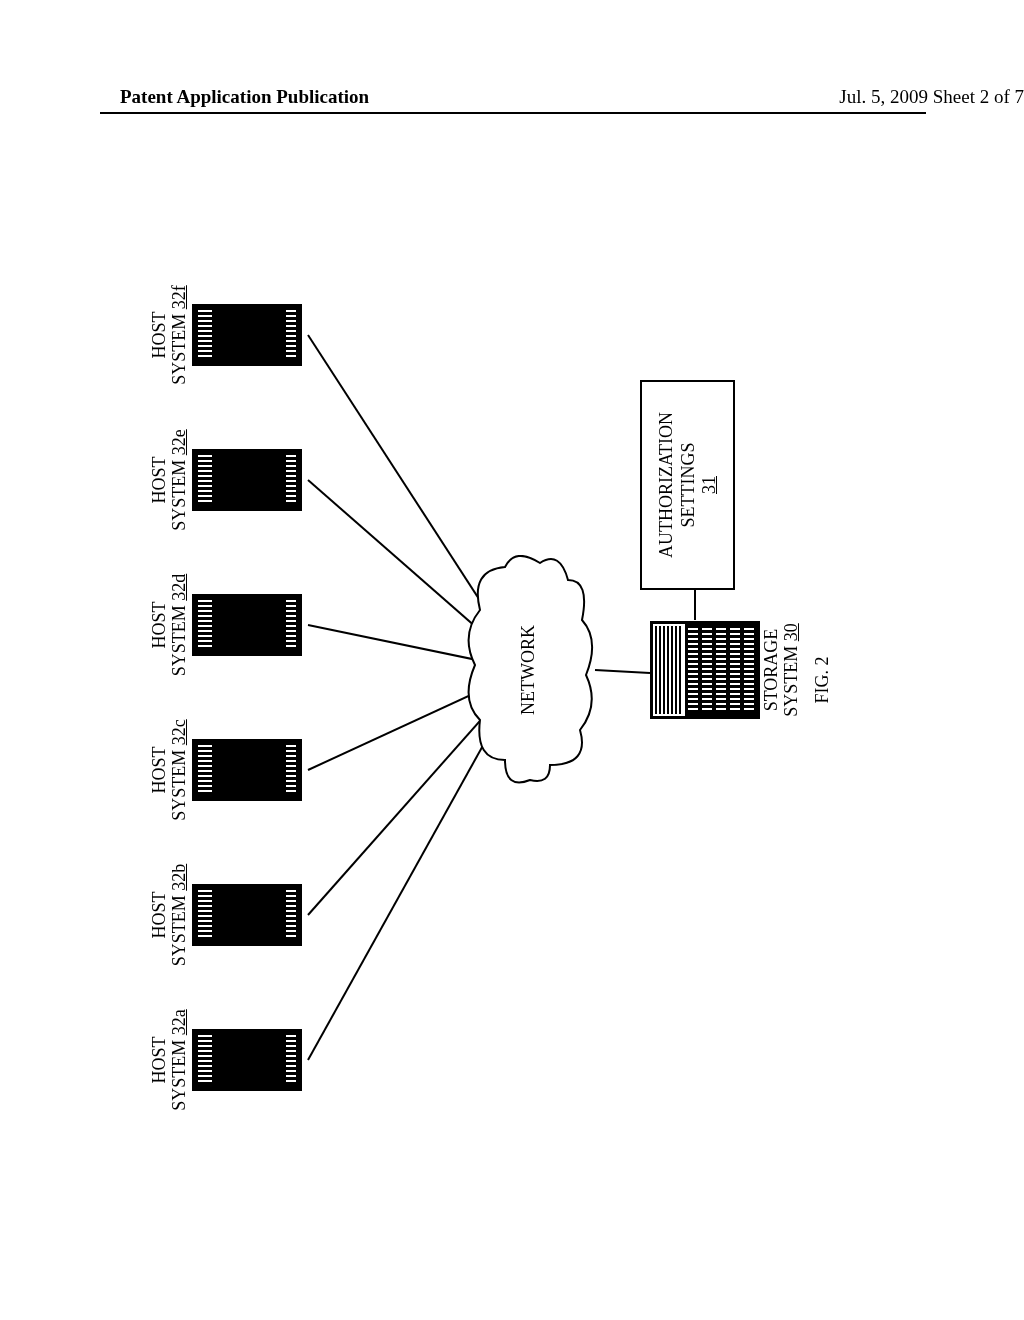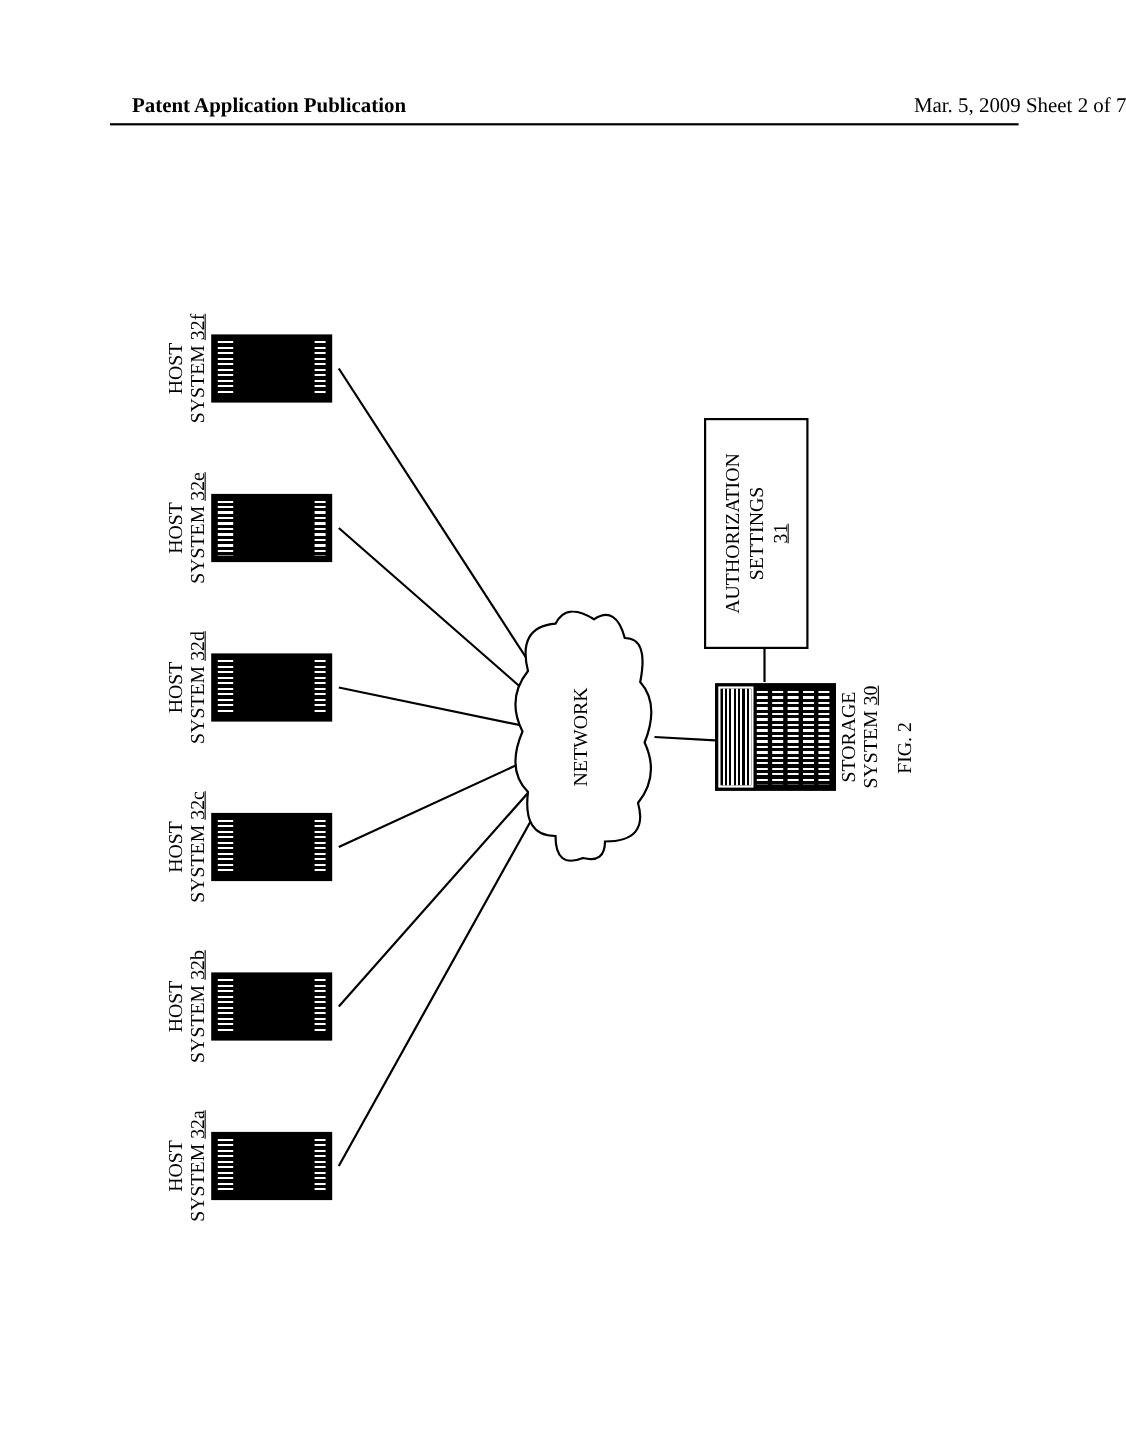--- a/index.html
+++ b/index.html
@@ -172,21 +172,21 @@
   .h5 { left: 725px; top: 0; }
 </style>
 </head>
 <body>
 
 <div class="page">
 
   <div class="header">
     <div class="header-row">
       <span class="header-left">Patent Application Publication</span>
-      <span class="header-center">Mar. 5, 2009  Sheet 2 of 7</span>
+      <span class="header-center">Jul. 5, 2009  Sheet 2 of 7</span>
     </div>
   </div>
   <div class="hr"></div>
 
   <div class="diagram-rotator">
     <div class="diagram">
 
       <svg class="links" viewBox="0 0 880 720">
 
         <line x1="60" y1="158" x2="450" y2="375" stroke="#000" stroke-width="2"></line>

